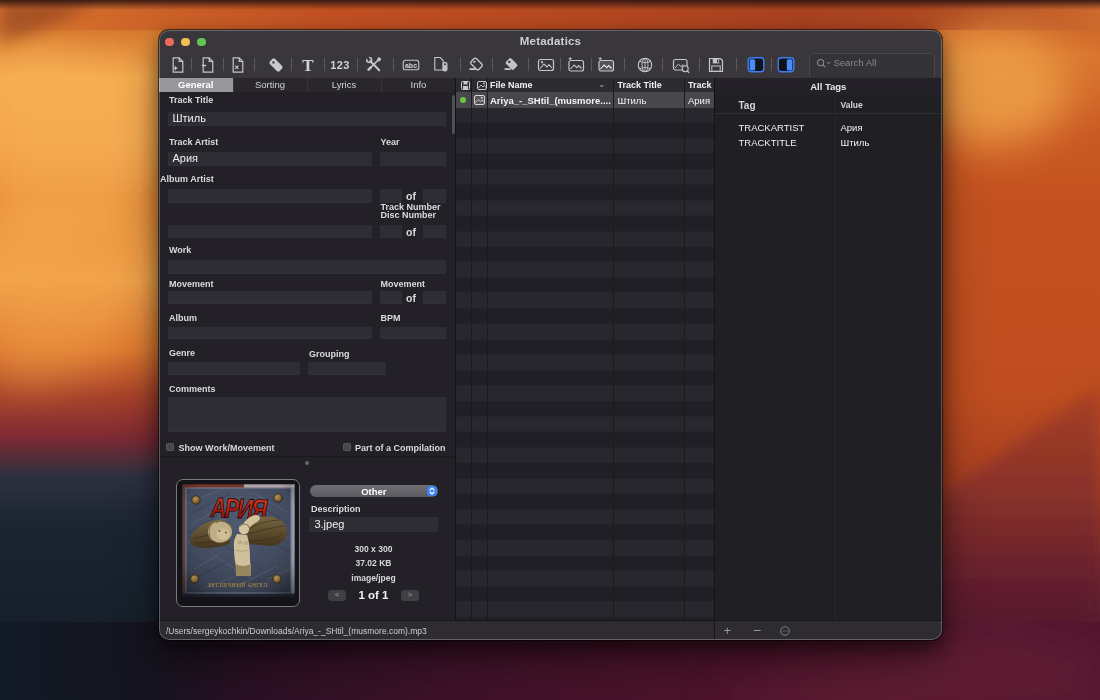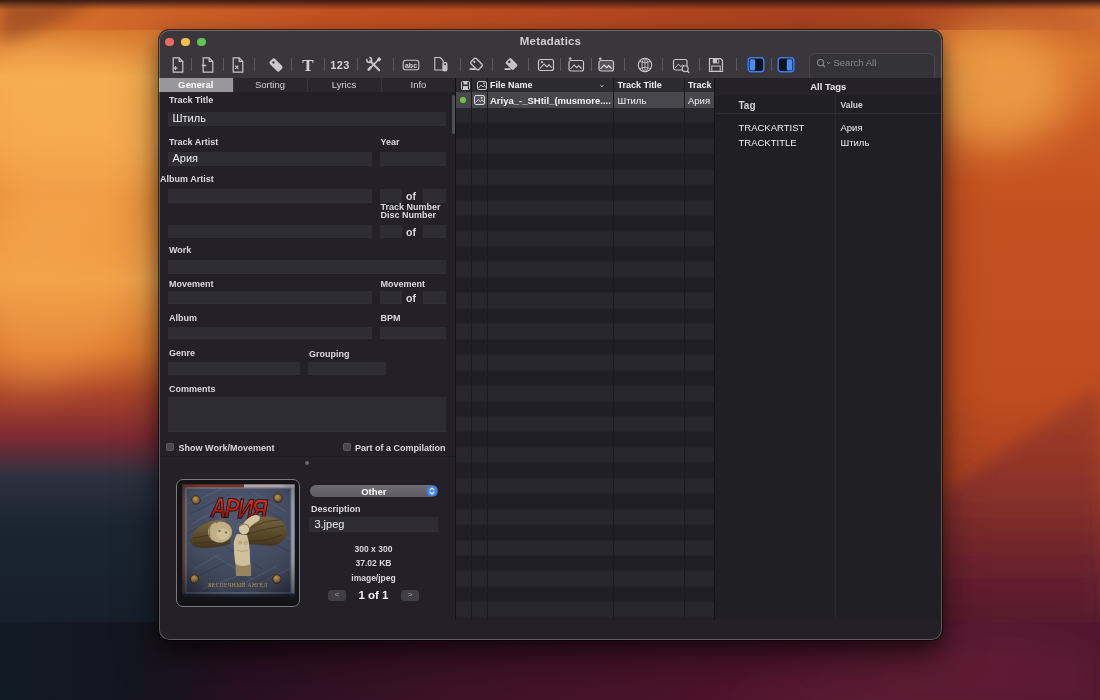--- a/index.html
+++ b/index.html
@@ -446,13 +446,25 @@
       <div class="txt" style="left:24px;top:22px;font-size:10px;font-weight:bold;color:#d4d3d8;">Tag</div>
       <div class="txt" style="left:126px;top:22px;font-size:8.5px;font-weight:bold;color:#d4d3d8;">Value</div>
       <div style="position:absolute;left:120.3px;top:17px;bottom:0;width:1px;background:#2a292e;"></div>
       <div style="position:absolute;left:0;top:34.5px;width:100%;height:1px;background:#2e2d32;"></div>
       <div class="txt" style="left:24px;top:44px;font-size:9.5px;color:#f0eff4;">TRACKARTIST</div>
       <div class="txt" style="left:126px;top:44px;font-size:9.5px;color:#f0eff4;">Ария</div>
       <div class="txt" style="left:24px;top:58.5px;font-size:9.5px;color:#f0eff4;">TRACKTITLE</div>
       <div class="txt" style="left:126px;top:58.5px;font-size:9.5px;color:#f0eff4;">Штиль</div>
     </div>
   </div>
+  <div id="bottombar">
+    <div class="txt" style="left:7px;top:5px;font-size:8.5px;color:#cfced3;">/Users/sergeykochkin/Downloads/Ariya_-_SHtil_(musmore.com).mp3</div>
+    <div style="position:absolute;left:554.5px;top:0;bottom:0;width:1px;background:#151419;"></div>
+    <div class="txt" style="left:564.5px;top:2px;font-size:13px;color:#98979c;">+</div>
+    <div class="txt" style="left:594px;top:1px;font-size:14px;color:#98979c;">−</div>
+    <svg style="position:absolute;left:621px;top:5px;" width="10" height="10" viewBox="0 0 10 10">
+        <circle cx="5" cy="5" r="4.3" fill="none" stroke="#8a8990" stroke-width="0.9"></circle>
+        <circle cx="3.2" cy="5" r="0.55" fill="#8a8990"></circle>
+        <circle cx="5" cy="5" r="0.55" fill="#8a8990"></circle>
+        <circle cx="6.8" cy="5" r="0.55" fill="#8a8990"></circle>
+      </svg>
+  </div>
 </div>
 
 </body></html>

